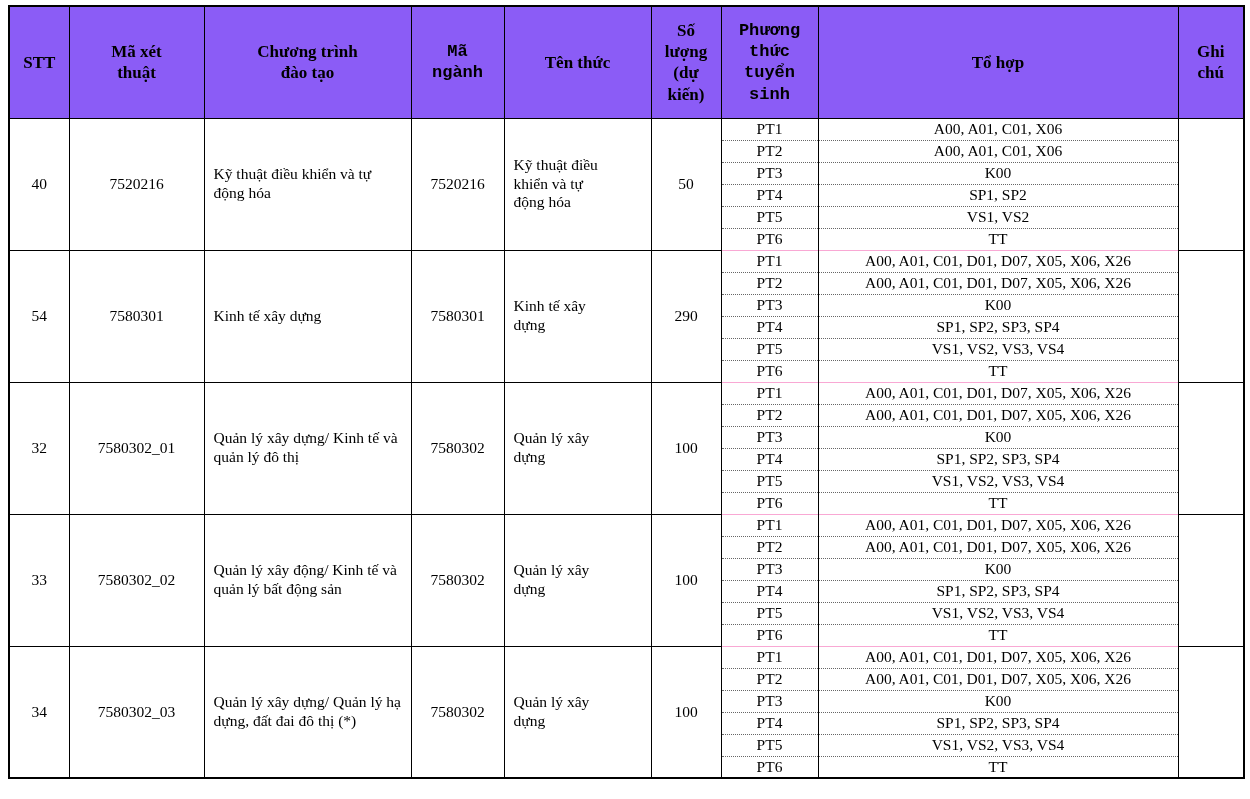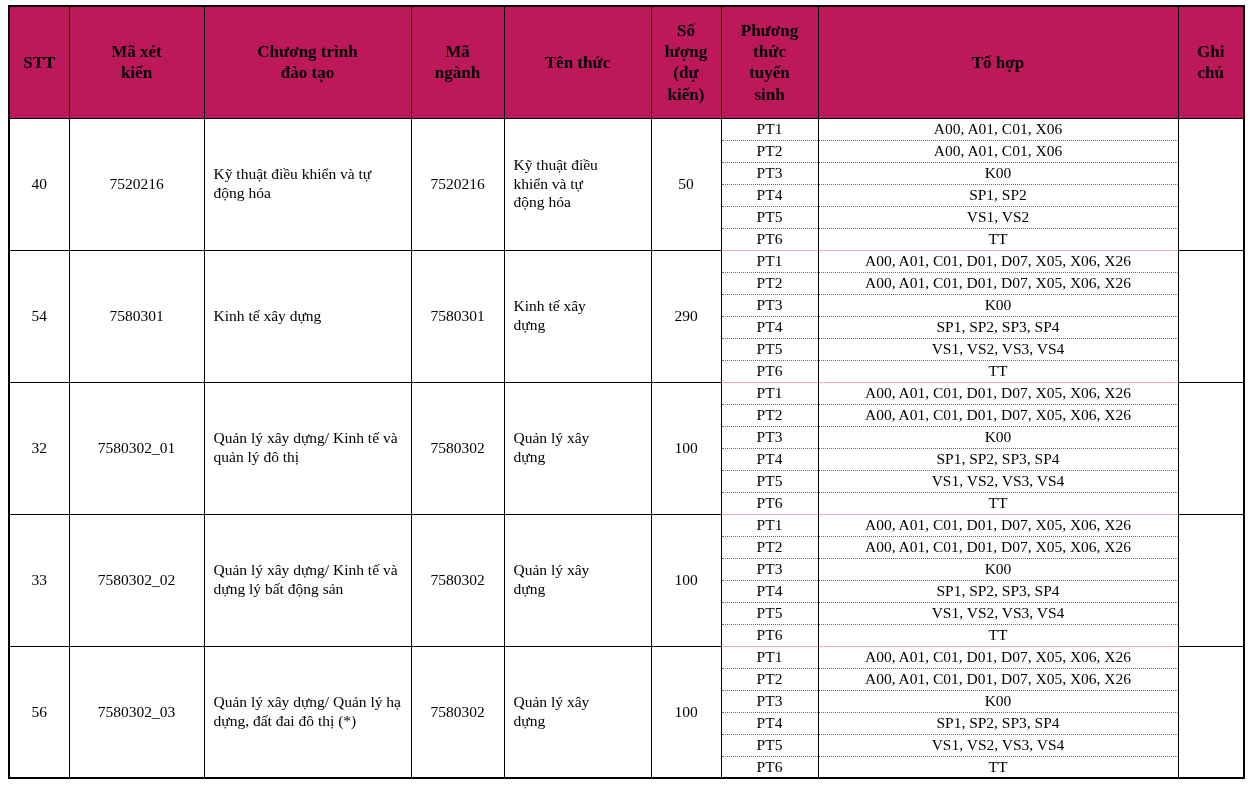--- a/index.html
+++ b/index.html
@@ -24,24 +24,24 @@
     box-sizing: border-box;
   }
   thead tr { height: 112px; }
   th {
     font-weight: bold;
     font-size: 17px;
     line-height: 1.25;
     text-align: center;
     vertical-align: middle;
     padding: 0 4px;
-    background: #be185d;
+    background: #8b5cf6;
   }
   th.pad-sm { padding: 0 10px; }
-  th.pad-md { padding: 0 12px; }
+  th.pad-md { padding: 0 12px; font-family: Liberation Mono, monospace; }
   th.pad-lg { padding: 0 30px; }
   th.pad-xl { padding: 0 38px; }
   tbody tr { height: 22px; }
   td {
     font-size: 15.5px;
     line-height: 1.22;
     vertical-align: middle;
     text-align: center;
     padding: 1px 4px;
   }
@@ -69,21 +69,21 @@
     <col style="width:93px">
     <col style="width:147px">
     <col style="width:70px">
     <col style="width:97px">
     <col style="width:360px">
     <col style="width:66px">
   </colgroup>
   <thead>
     <tr>
       <th>STT</th>
-      <th class="pad-lg">Mã xét kiến</th>
+      <th class="pad-lg">Mã xét thuật</th>
       <th class="pad-xl">Chương trình đào tạo</th>
       <th class="pad-md">Mã ngành</th>
       <th>Tên thức</th>
       <th class="pad-sm">Số lượng (dự kiến)</th>
       <th class="pad-md">Phương thức tuyển sinh</th>
       <th>Tổ hợp</th>
       <th class="pad-sm">Ghi chú</th>
     </tr>
   </thead>
   <tbody id="table-body">
@@ -176,21 +176,21 @@
         <td class="pt-cell">PT5</td>
         <td class="tohop-cell">VS1, VS2, VS3, VS4</td>
       </tr>
       <tr class="sub-row">
         <td class="pt-cell">PT6</td>
         <td class="tohop-cell">TT</td>
       </tr>
       <tr class="block-start">
         <td rowspan="6">33</td>
         <td rowspan="6">7580302_02</td>
-        <td rowspan="6" class="cell-left">Quản lý xây dựng/ Kinh tế và dựng lý bất động sản</td>
+        <td rowspan="6" class="cell-left">Quản lý xây động/ Kinh tế và quản lý bất động sản</td>
         <td rowspan="6">7580302</td>
         <td rowspan="6" class="cell-left ten-nganh">Quản lý xây dựng</td>
         <td rowspan="6">100</td>
         <td class="pt-cell">PT1</td>
         <td class="tohop-cell">A00, A01, C01, D01, D07, X05, X06, X26</td>
         <td rowspan="6"></td>
       </tr>
       <tr class="sub-row">
         <td class="pt-cell">PT2</td>
         <td class="tohop-cell">A00, A01, C01, D01, D07, X05, X06, X26</td>
@@ -205,21 +205,21 @@
       </tr>
       <tr class="sub-row">
         <td class="pt-cell">PT5</td>
         <td class="tohop-cell">VS1, VS2, VS3, VS4</td>
       </tr>
       <tr class="sub-row">
         <td class="pt-cell">PT6</td>
         <td class="tohop-cell">TT</td>
       </tr>
       <tr class="block-start">
-        <td rowspan="6">56</td>
+        <td rowspan="6">34</td>
         <td rowspan="6">7580302_03</td>
         <td rowspan="6" class="cell-left">Quản lý xây dựng/ Quản lý hạ dựng, đất đai đô thị (*)</td>
         <td rowspan="6">7580302</td>
         <td rowspan="6" class="cell-left ten-nganh">Quản lý xây dựng</td>
         <td rowspan="6">100</td>
         <td class="pt-cell">PT1</td>
         <td class="tohop-cell">A00, A01, C01, D01, D07, X05, X06, X26</td>
         <td rowspan="6"></td>
       </tr>
       <tr class="sub-row">

